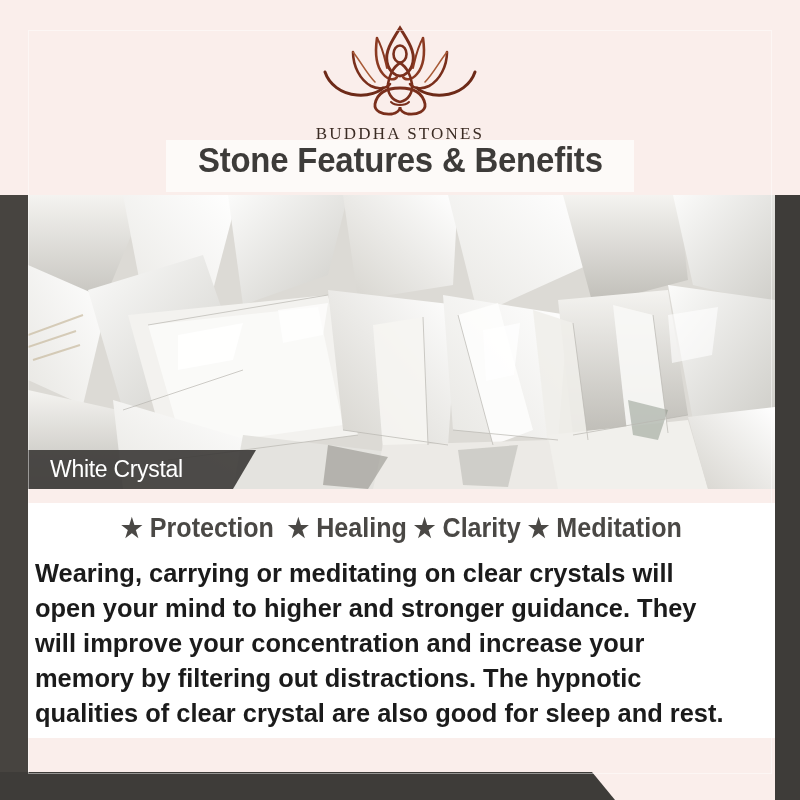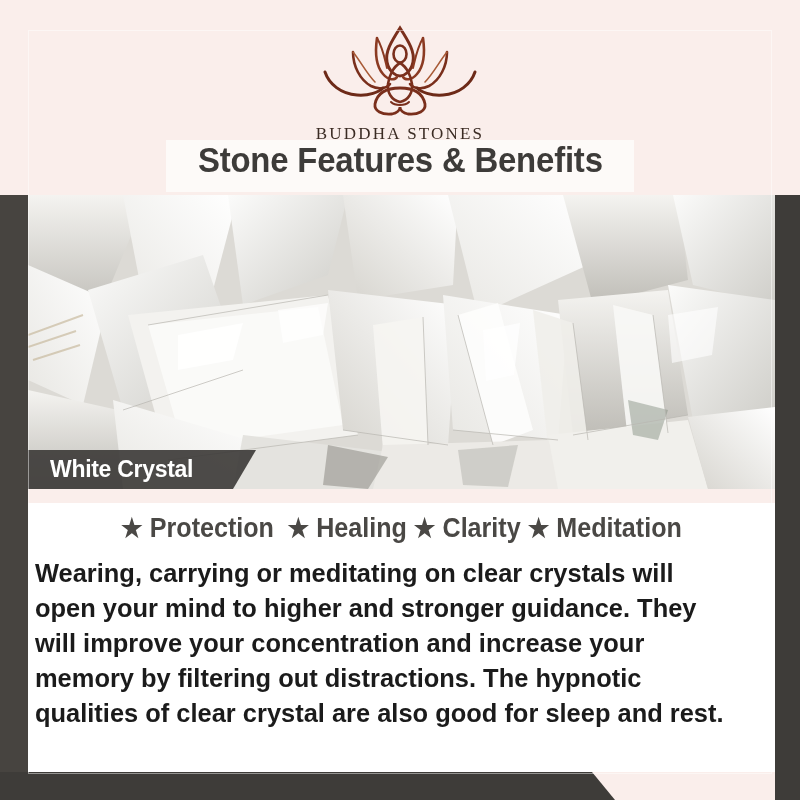--- a/index.html
+++ b/index.html
@@ -126,40 +126,40 @@
     height: 39px;
     background: rgba(62,60,57,0.92);
     clip-path: polygon(0 0, 228px 0, 205px 39px, 0 39px);
     display: flex;
     align-items: center;
   }
   .stone-label span {
     margin-left: 22px;
     color: #ffffff;
     font-size: 23px;
-    font-weight: bold;
+    font-weight: normal;
     letter-spacing: -0.3px;
     font-family: "Liberation Sans", sans-serif;
   }
 
   
   .cream-strip {
     position: absolute;
     left: 28px;
     top: 489px;
     width: 747px;
     height: 14px;
     background: #faeeeb;
   }
   .content {
     position: absolute;
     left: 28px;
     top: 503px;
     width: 747px;
-    height: 269px;
+    height: 235px;
     background: #ffffff;
   }
   .benefits {
     position: absolute;
     top: 10px;
     left: 0;
     width: 747px;
     text-align: center;
     font-family: "Liberation Sans Narrow", "Liberation Sans", sans-serif;
     font-size: 27px;

